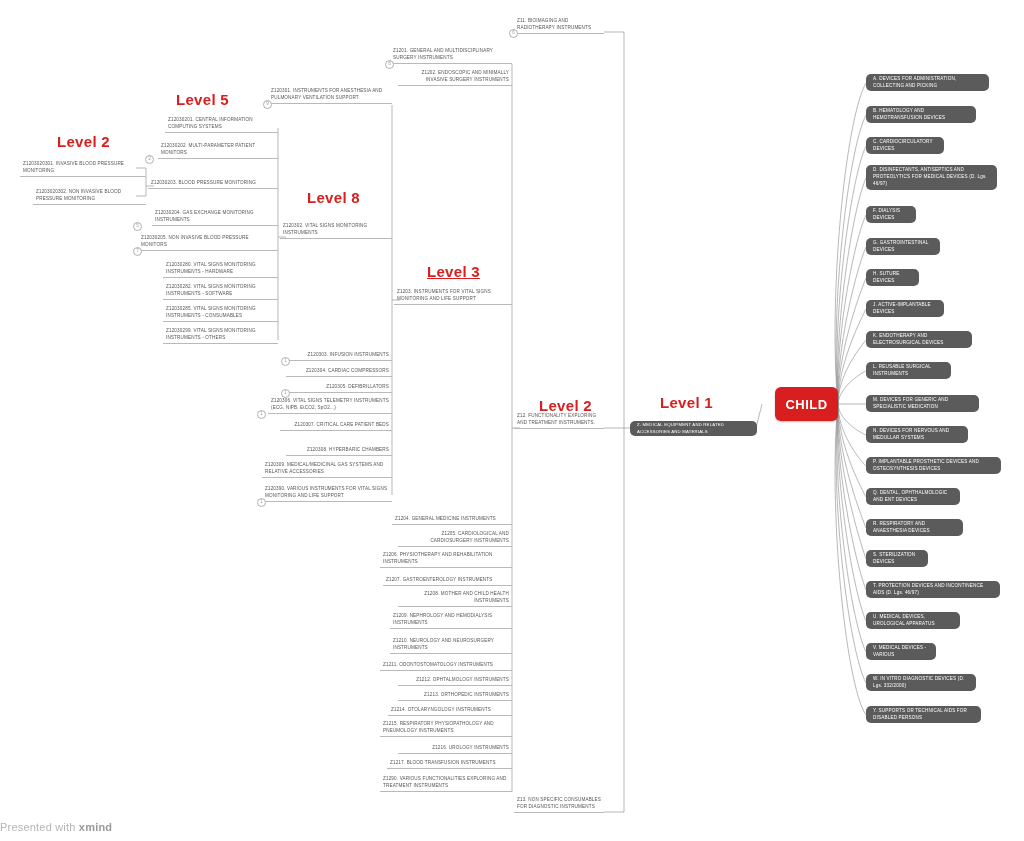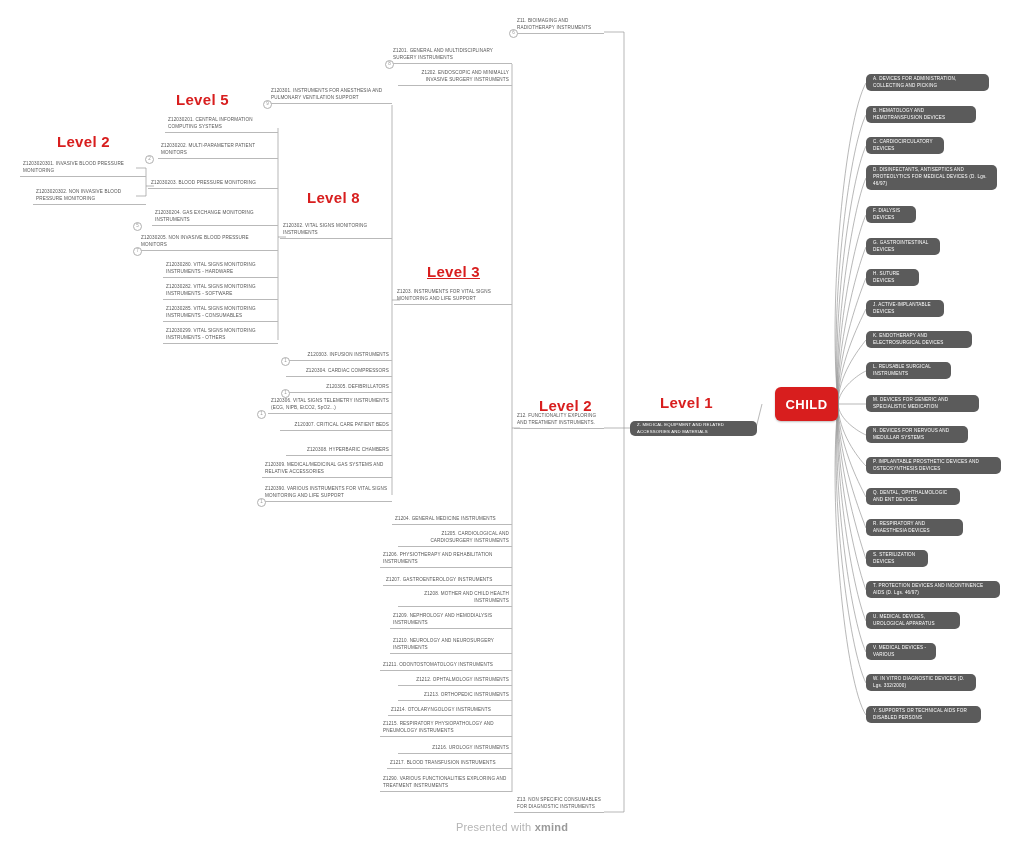--- a/index.html
+++ b/index.html
@@ -46,21 +46,21 @@
   }
 
   
   .lvl{
     position:absolute;color:#d81e1e;font-weight:bold;
     font-size:15px;letter-spacing:.3px;white-space:nowrap;
   }
 
   
   .footer{
-    position:absolute;left:0;bottom:8px;width:100%;text-align:center;
+    position:absolute;left:0;bottom:8px;width:100%;text-align:left;
     font-size:11px;color:#b5b5b5;letter-spacing:.2px;
   }
   .footer b{color:#9a9a9a;}
 </style>
 </head>
 <body>
 
 <div id="stage">
 
   <svg id="wires" viewBox="0 0 1024 841">

